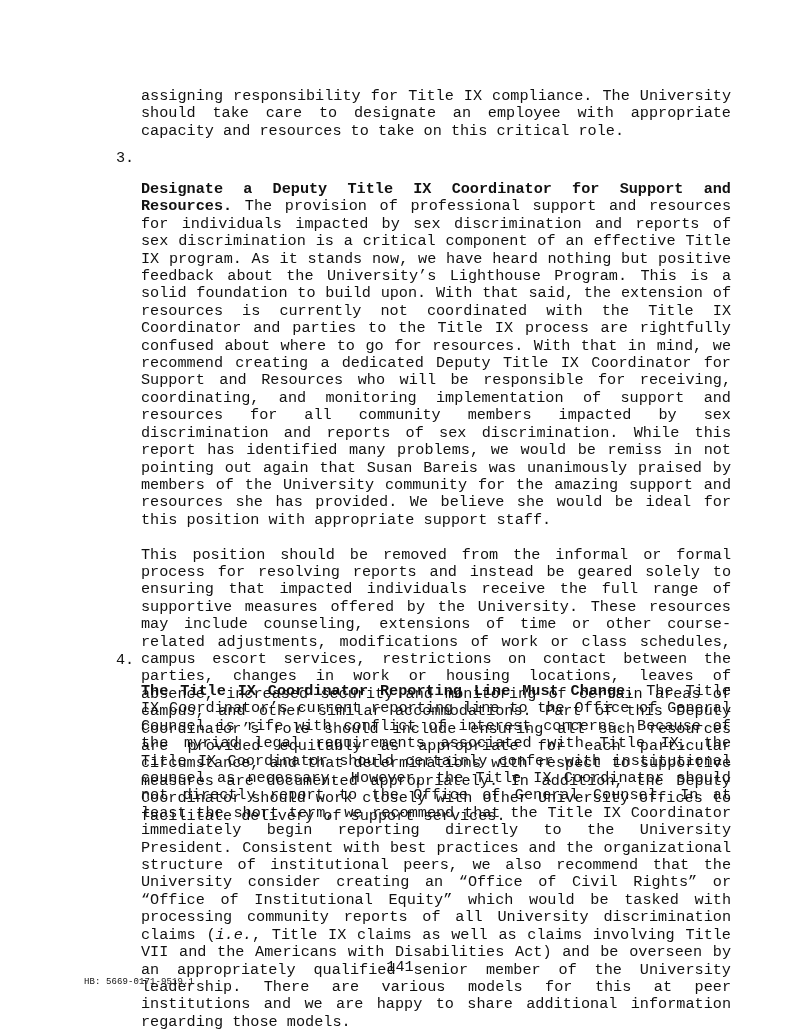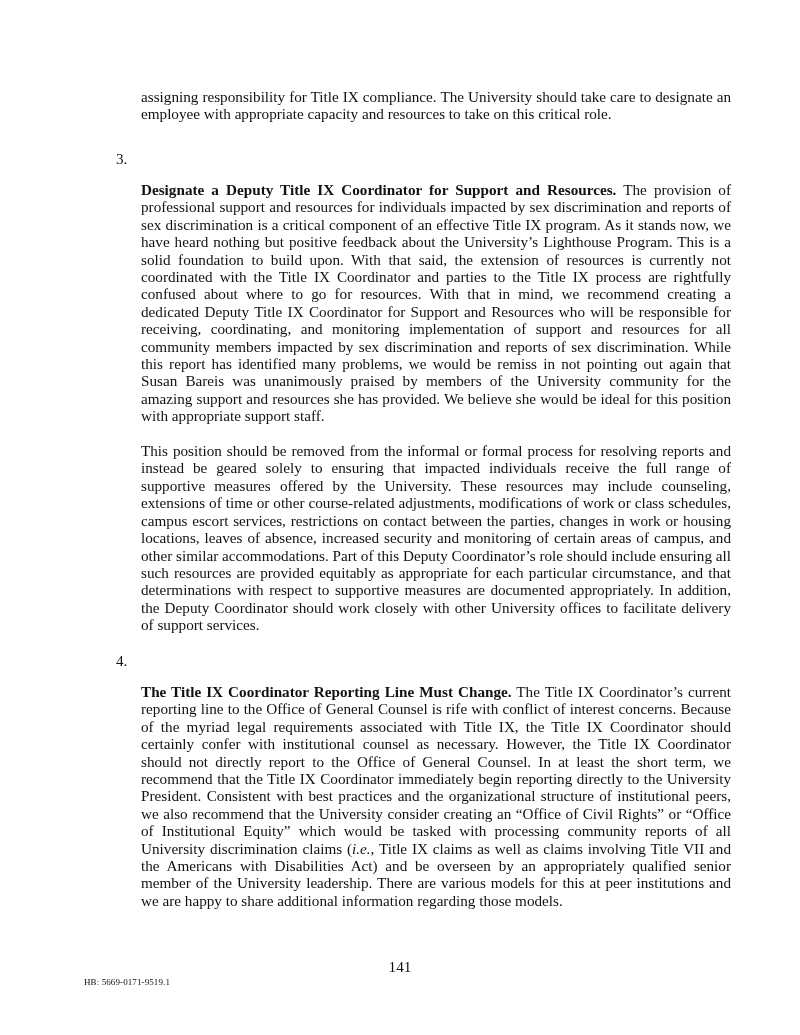--- a/index.html
+++ b/index.html
@@ -1,21 +1,21 @@
 <!DOCTYPE html>
 <html><head>
 <meta charset="utf-8">
 <style>
   html, body { margin: 0; padding: 0; background: #ffffff; }
   body {
     width: 800px; height: 1035px; position: relative; overflow: hidden;
     font-family: "Liberation Serif", "DejaVu Serif", serif;
     color: #111111;
   }
-  .page { position: absolute; left: 0; top: 0; width: 800px; height: 792px; }
+  .page { position: absolute; left: 0; top: 0; width: 800px; height: 792px; font-family: Liberation Mono, monospace; }
   .text {
     font-size: 15.2px; line-height: 17.4px; text-align: justify;
     text-justify: inter-word; margin: 0;
   }
   .cont { position: absolute; left: 141px; top: 88px; width: 590px; }
   .item { position: absolute; left: 116px; width: 615px; }
   .item .num { position: absolute; left: 0; top: 0; font-size: 15.2px; line-height: 17.4px; }
   .item .body { margin-left: 25px; margin-top: 31px; }
   .item .body b { font-weight: bold; }
   .item3 { top: 150px; }

